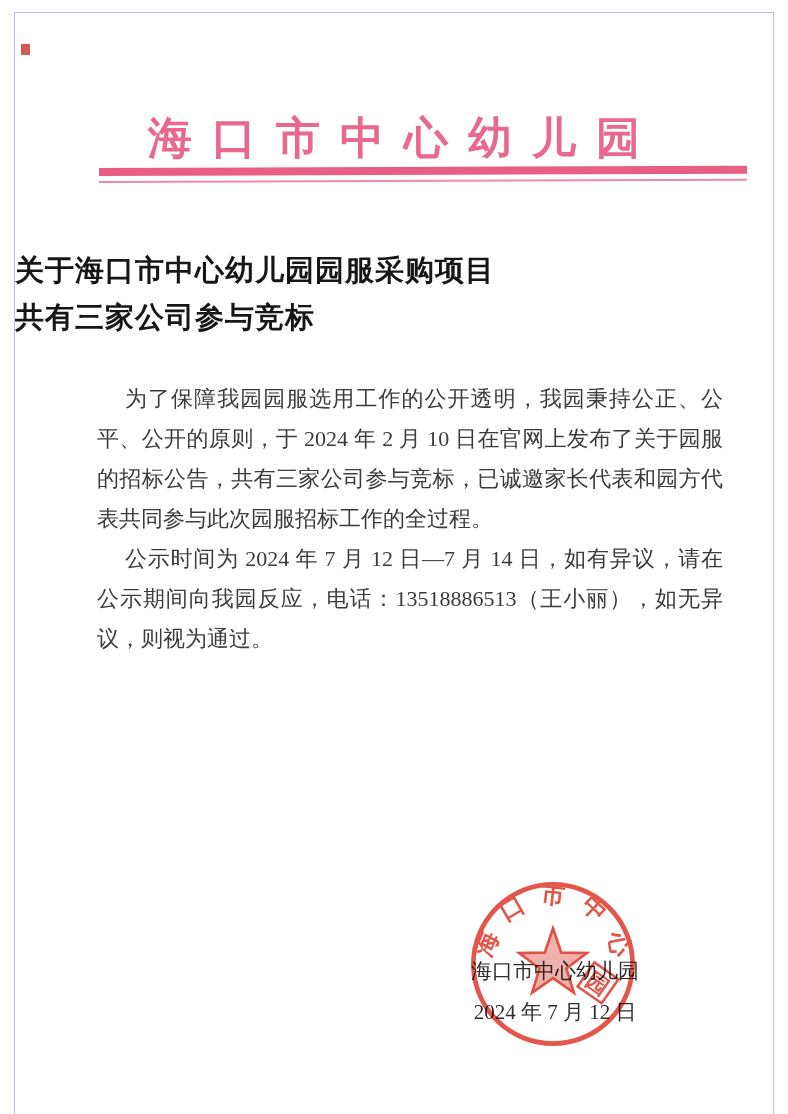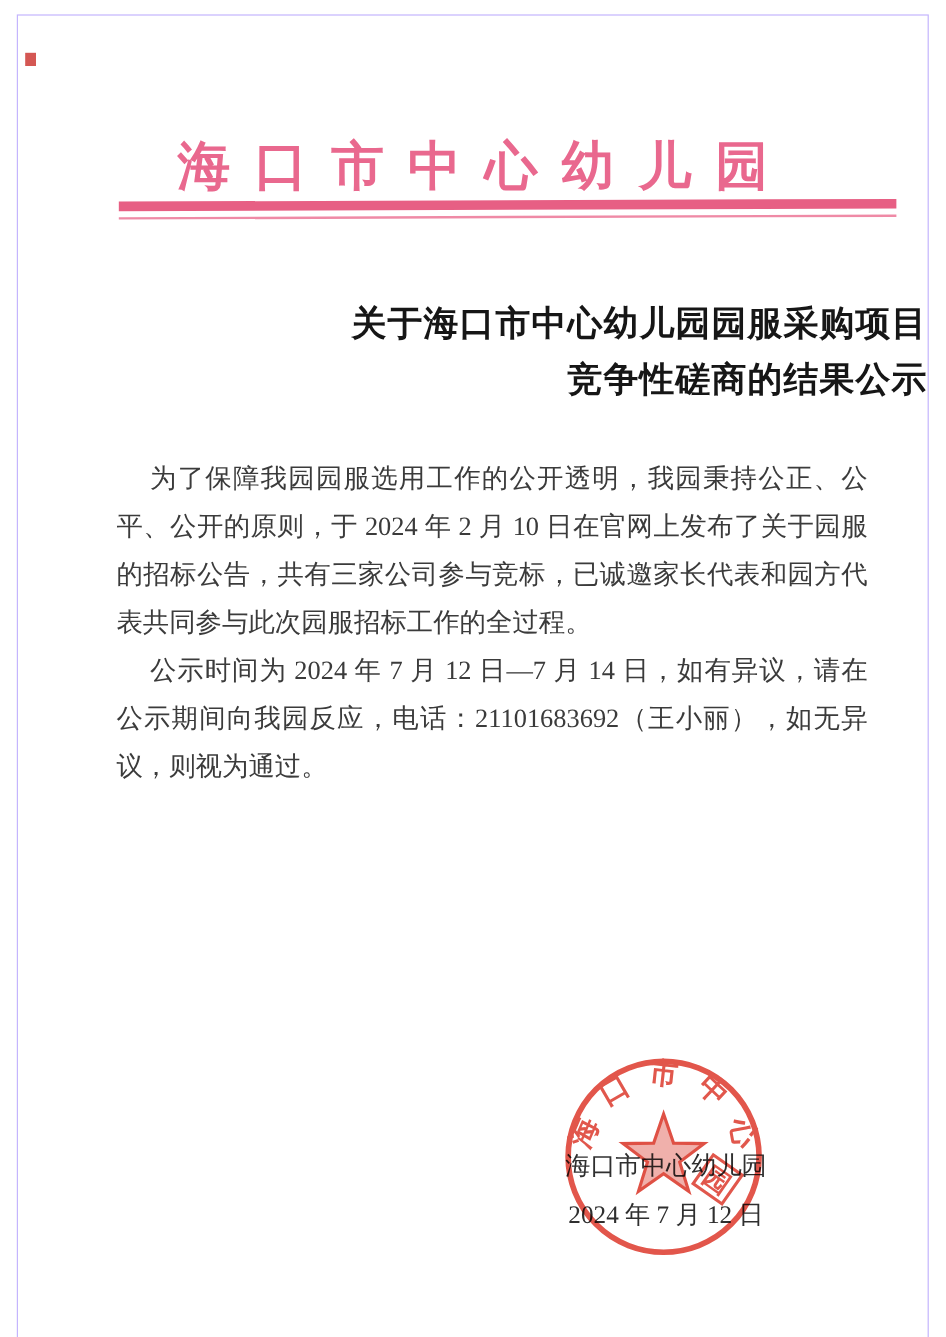--- a/index.html
+++ b/index.html
@@ -47,21 +47,21 @@
     top: 168px; left: 84px;
     width: 648px; height: 2px;
     background: #ef8aa6;
     transform: rotate(-0.2deg);
     transform-origin: left center;
   }
   .doc-title {
     position: absolute;
     top: 234px; left: 0;
     width: 100%;
-    text-align: right;
+    text-align: left;
     font-family: "Liberation Sans", "DejaVu Sans", sans-serif;
     font-size: 29px;
     font-weight: 700;
     line-height: 47px;
     color: #161616;
     letter-spacing: 1px;
   }
   .body-text {
     position: absolute;
     top: 366px; left: 82px;
@@ -102,26 +102,26 @@
 
   <div class="corner-mark"></div>
 
   <div class="org-name">海口市中心幼儿园</div>
 
   <div class="rule-thick"></div>
   <div class="rule-thin"></div>
 
   <div class="doc-title">
     <div>关于海口市中心幼儿园园服采购项目</div>
-    <div>竞争性磋商的结果公示</div>
+    <div>共有三家公司参与竞标</div>
   </div>
 
   <div class="body-text">
     <p>为了保障我园园服选用工作的公开透明，我园秉持公正、公平、公开的原则，于 2024 年 2 月 10 日在官网上发布了关于园服的招标公告，共有三家公司参与竞标，已诚邀家长代表和园方代表共同参与此次园服招标工作的全过程。</p>
-    <p>公示时间为 2024 年 7 月 12 日—7 月 14 日，如有异议，请在公示期间向我园反应，电话：21101683692（王小丽），如无异议，则视为通过。</p>
+    <p>公示时间为 2024 年 7 月 12 日—7 月 14 日，如有异议，请在公示期间向我园反应，电话：13518886513（王小丽），如无异议，则视为通过。</p>
   </div>
 
   <div class="closing">
     <div>海口市中心幼儿园</div>
     <div>2024 年 7 月 12 日</div>
   </div>
 
   <svg class="stamp" viewBox="0 0 170 170" xmlns="http://www.w3.org/2000/svg">
     <defs>
       <path id="seal-arc" d="M 30.5 104.8 A 58 58 0 1 1 139.5 104.8" fill="none"></path>

